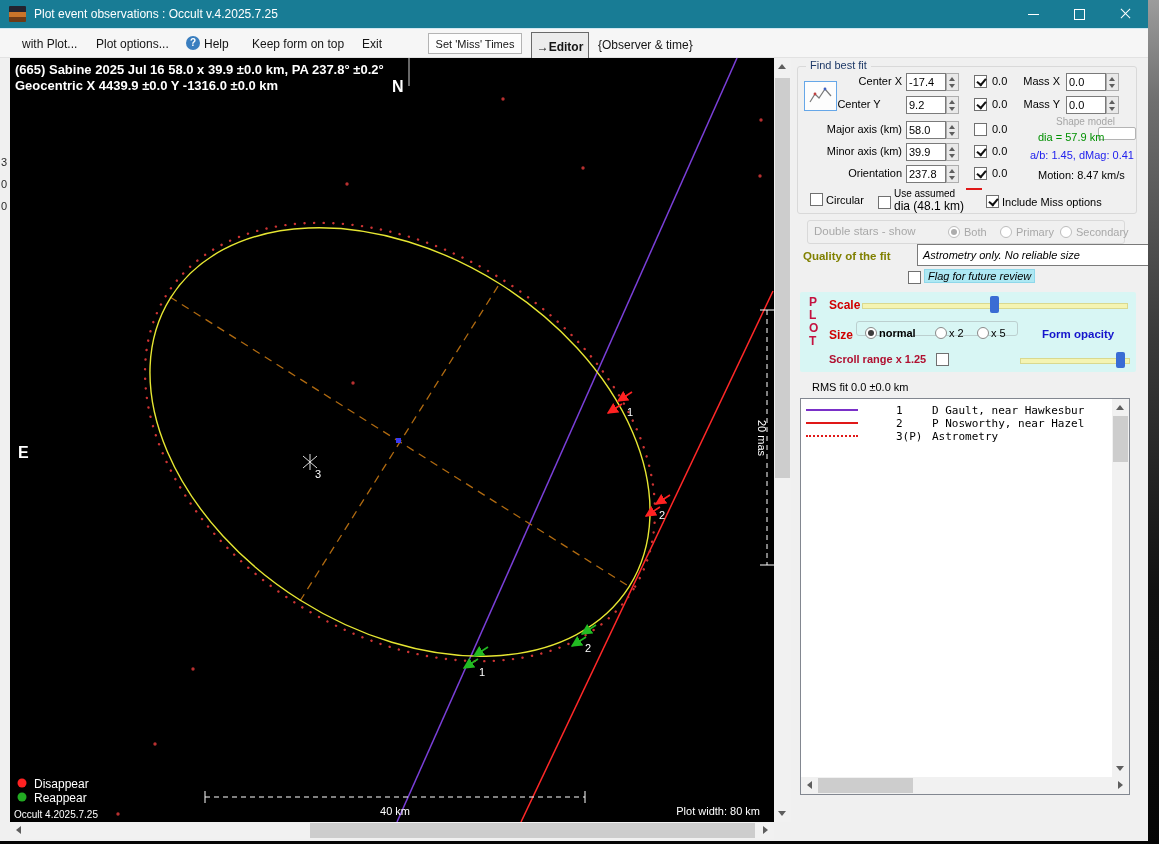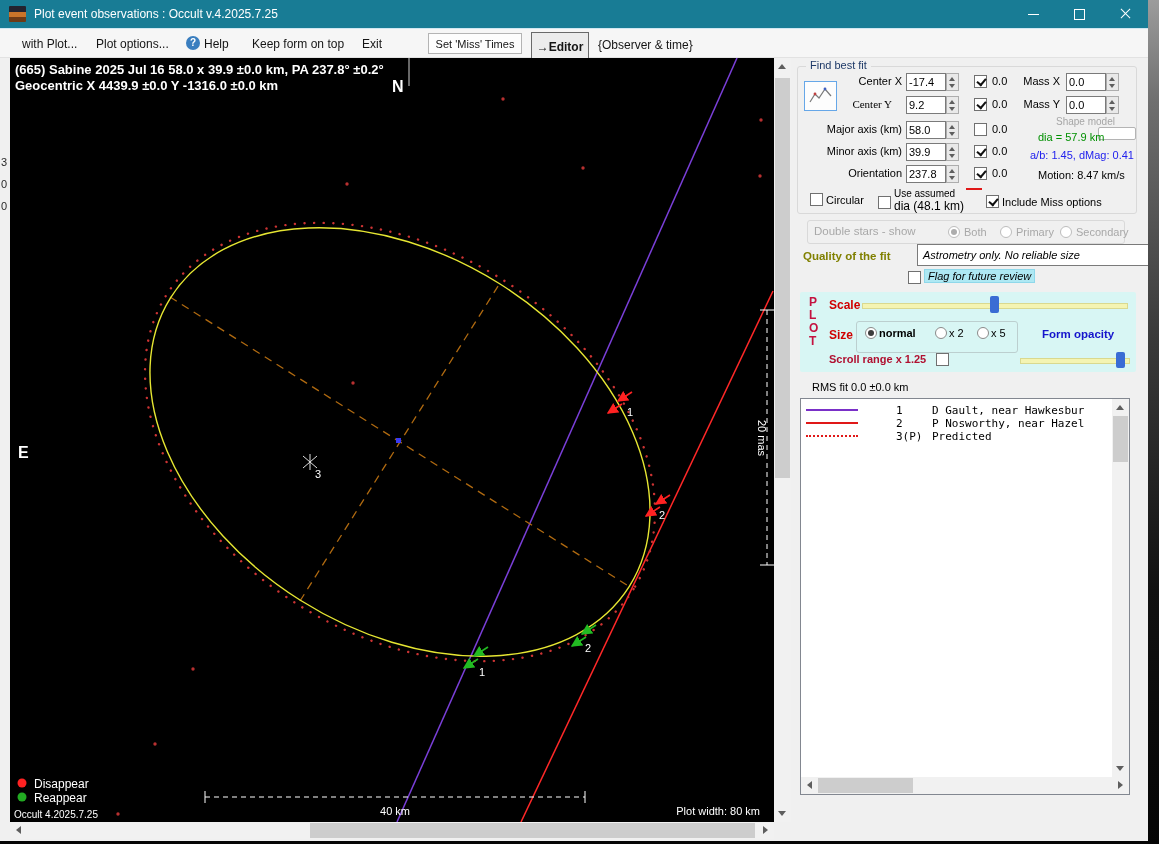--- a/index.html
+++ b/index.html
@@ -245,21 +245,21 @@
           </div>
         <div class="cb checked" style="left:176px;top:8px;"></div>
         <span class="lbl" style="left:194px;top:8px;">0.0</span>
         <span class="lbl" style="left:216px;top:8px;width:46px;text-align:right;">Mass X</span>
         <input class="tb" style="left: 268px; top: 6px; width: 40px;" readonly="" value="0.0">
         <div class="spin" style="left:308px;top:6px;">
             <div class="tri tri-up"></div>
             <div class="tri tri-dn"></div>
           </div>
 
-        <span class="lbl" style="left:10px;top:31px;width:84px;text-align:right;font-family:Liberation Serif, serif;">Center Y</span>
+        <span class="lbl" style="left:19px;top:31px;width:84px;text-align:center;">Center Y</span>
         <input class="tb" style="left: 108px; top: 29px; width: 40px;" readonly="" value="9.2">
         <div class="spin" style="left:148px;top:29px;">
             <div class="tri tri-up"></div>
             <div class="tri tri-dn"></div>
           </div>
         <div class="cb checked" style="left:176px;top:31px;"></div>
         <span class="lbl" style="left:194px;top:31px;">0.0</span>
         <span class="lbl" style="left:216px;top:31px;width:46px;text-align:right;">Mass Y</span>
         <input class="tb" style="left: 268px; top: 29px; width: 40px;" readonly="" value="0.0">
         <div class="spin" style="left:308px;top:29px;">
@@ -333,21 +333,21 @@
         <span class="plot-letter" style="top:3px;">P</span>
         <span class="plot-letter" style="top:16px;">L</span>
         <span class="plot-letter" style="top:29px;">O</span>
         <span class="plot-letter" style="top:42px;">T</span>
 
         <span class="lbl red-lbl" style="left:29px;top:6px;">Scale</span>
         <div class="track" style="left:62px;top:11px;width:266px;height:6px;"></div>
         <div class="thumb" style="left:190px;top:4px;height:17px;"></div>
 
         <span class="lbl red-lbl" style="left:29px;top:36px;">Size</span>
-        <div class="grp" style="left:56px;top:29px;width:162px;height:32px;border-color:#bccfcf;padding-left:6px;">
+        <div class="grp" style="left:56px;top:29px;width:162px;height:15px;border-color:#bccfcf;padding-left:6px;">
           <div class="radio sel" style="left:8px;top:5px;"></div>
           <span class="lbl" style="left:22px;top:5px;font-weight:bold;">normal</span>
           <div class="radio" style="left:78px;top:5px;"></div>
           <span class="lbl" style="left:92px;top:5px;">x 2</span>
           <div class="radio" style="left:120px;top:5px;"></div>
           <span class="lbl" style="left:134px;top:5px;">x 5</span>
         </div>
         <span class="lbl" style="left:242px;top:36px;color:#1515cc;font-weight:bold;font-size:11.5px;">Form opacity</span>
 
         <span class="lbl" style="left:29px;top:61px;color:#b01030;font-weight:bold;">Scroll range x 1.25</span>
@@ -365,21 +365,21 @@
           <span class="lb-name">D Gault, near Hawkesbur</span>
         </div>
         <div class="lb-row" style="top:18px;">
           <div class="lb-sample s-red"></div>
           <span class="lb-num">2</span>
           <span class="lb-name">P Nosworthy, near Hazel</span>
         </div>
         <div class="lb-row" style="top:31px;">
           <div class="lb-sample s-dotted"></div>
           <span class="lb-num">3(P)</span>
-          <span class="lb-name">Predicted</span>
+          <span class="lb-name">Astrometry</span>
         </div>
 
         <div class="sb" style="left:311px;top:0;width:17px;height:378px;">
           <div class="tri tri-up" style="left:4px;top:6px;"></div>
           <div class="sb-thumb" style="left:1px;top:17px;width:15px;height:46px;"></div>
           <div class="tri tri-dn" style="left:4px;bottom:6px;"></div>
         </div>
         <div class="sb" style="left:0;top:378px;width:328px;height:17px;">
           <div class="tri tri-lf" style="left:6px;top:4px;"></div>
           <div class="sb-thumb" style="left:17px;top:1px;width:95px;height:15px;"></div>

